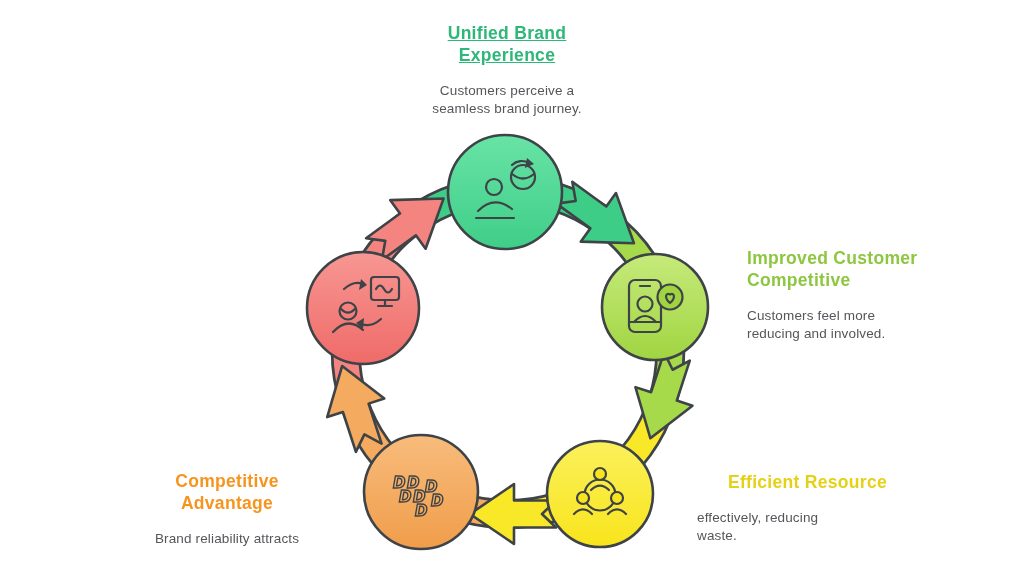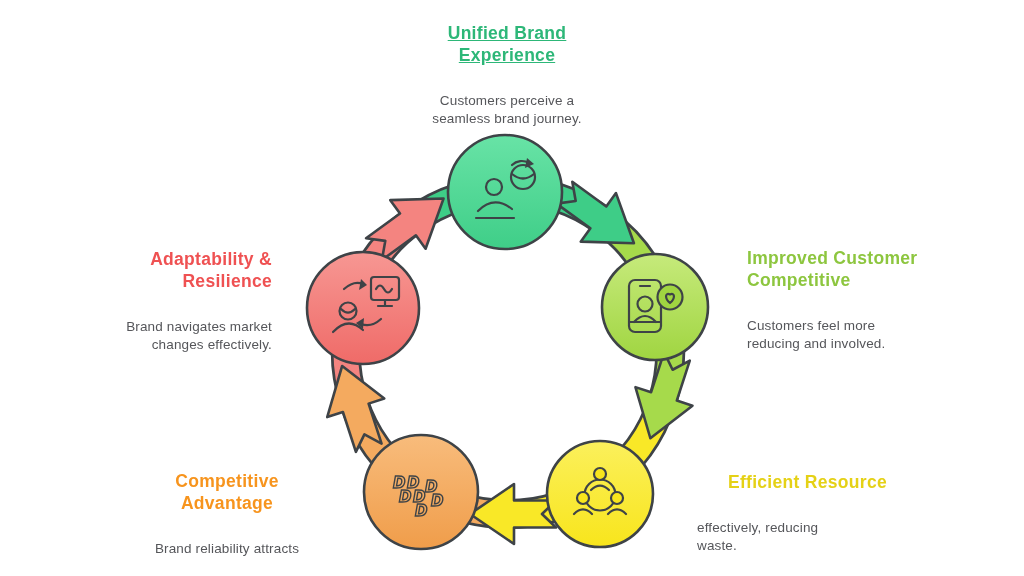--- a/index.html
+++ b/index.html
@@ -13,21 +13,21 @@
   .arrow{stroke:var(--outline);stroke-width:2.6;stroke-linejoin:round;}
   .node-circle{stroke:var(--outline);stroke-width:2.6;}
   .icon{stroke:var(--outline);stroke-width:2.2;fill:none;stroke-linecap:round;stroke-linejoin:round;}
   .icon .icon-fill{fill:var(--outline);stroke:none;}
   .berry{font-family:"DejaVu Sans",sans-serif;font-style:italic;font-weight:700;font-size:15px;
          fill:none;stroke:var(--outline);stroke-width:1.4px;}
 
   
   .label{position:absolute;}
   .label .title{font-size:17.5px;font-weight:700;line-height:1.26;letter-spacing:.3px;}
-  .label .desc{font-size:13.5px;line-height:1.34;color:var(--body-text);margin-top:26px;letter-spacing:.15px;}
+  .label .desc{font-size:13.5px;line-height:1.34;color:var(--body-text);margin-top:16px;letter-spacing:.15px;}
   .label .title div,.label .desc div{white-space:nowrap;}
   .center{text-align:center;}
   .right{text-align:right;}
   .label-0 .title{color:var(--title-0);text-decoration:underline;}
   .label-1 .title{color:var(--title-1);}
   .label-2 .title{color:var(--title-2);text-align:right;}
   .label-3 .title{color:var(--title-3);}
   .label-4 .title{color:var(--title-4);}
 </style>
 </head>
@@ -183,24 +183,14 @@
   <div class="label label-3 right" style="left:127px;top:470px;width:200px;text-align:center;">
     <div class="title">
       <div>Competitive</div>
       <div>Advantage</div>
     </div>
     <div class="desc">
       <div>Brand reliability attracts</div>
     </div>
   </div>
 
-  <div class="label label-4 right" style="left:72px;top:248px;width:200px;">
-    <div class="title">
-      <div>Adaptability &amp;</div>
-      <div>Resilience</div>
-    </div>
-    <div class="desc">
-      <div>Brand navigates market</div>
-      <div>changes effectively.</div>
-    </div>
-  </div>
 
 </div>
 
 </body></html>

